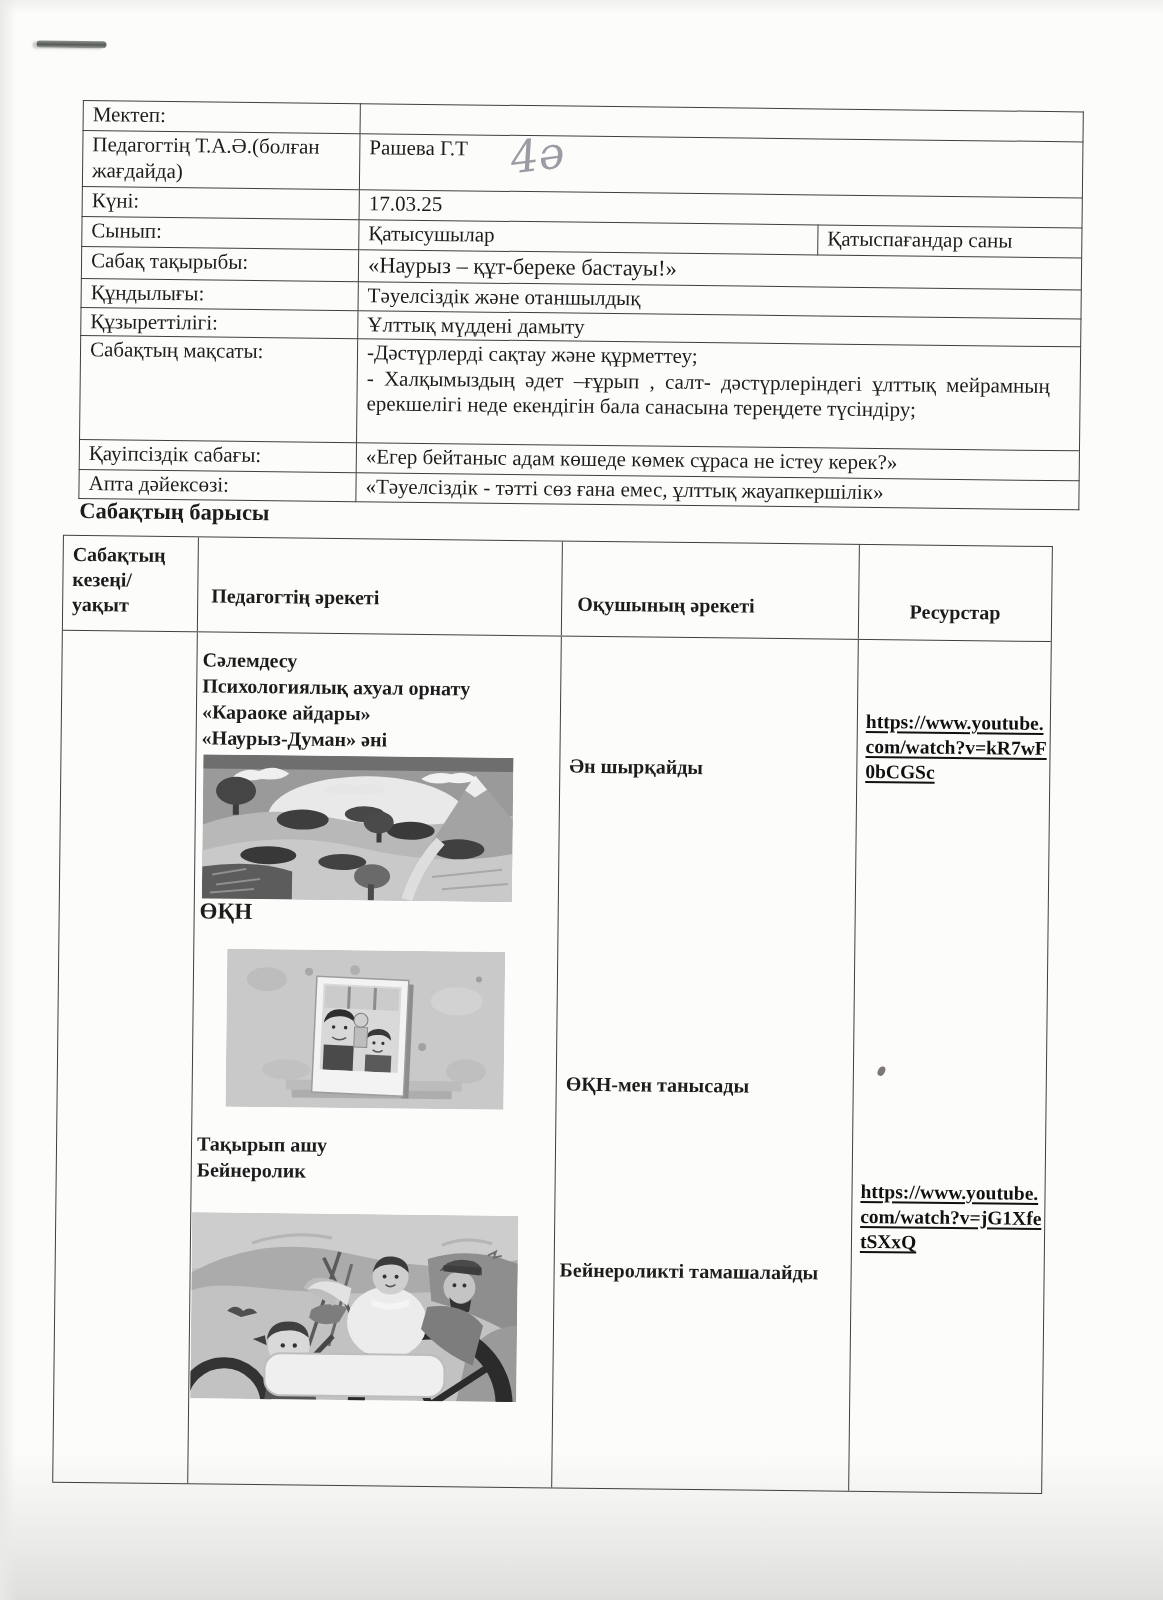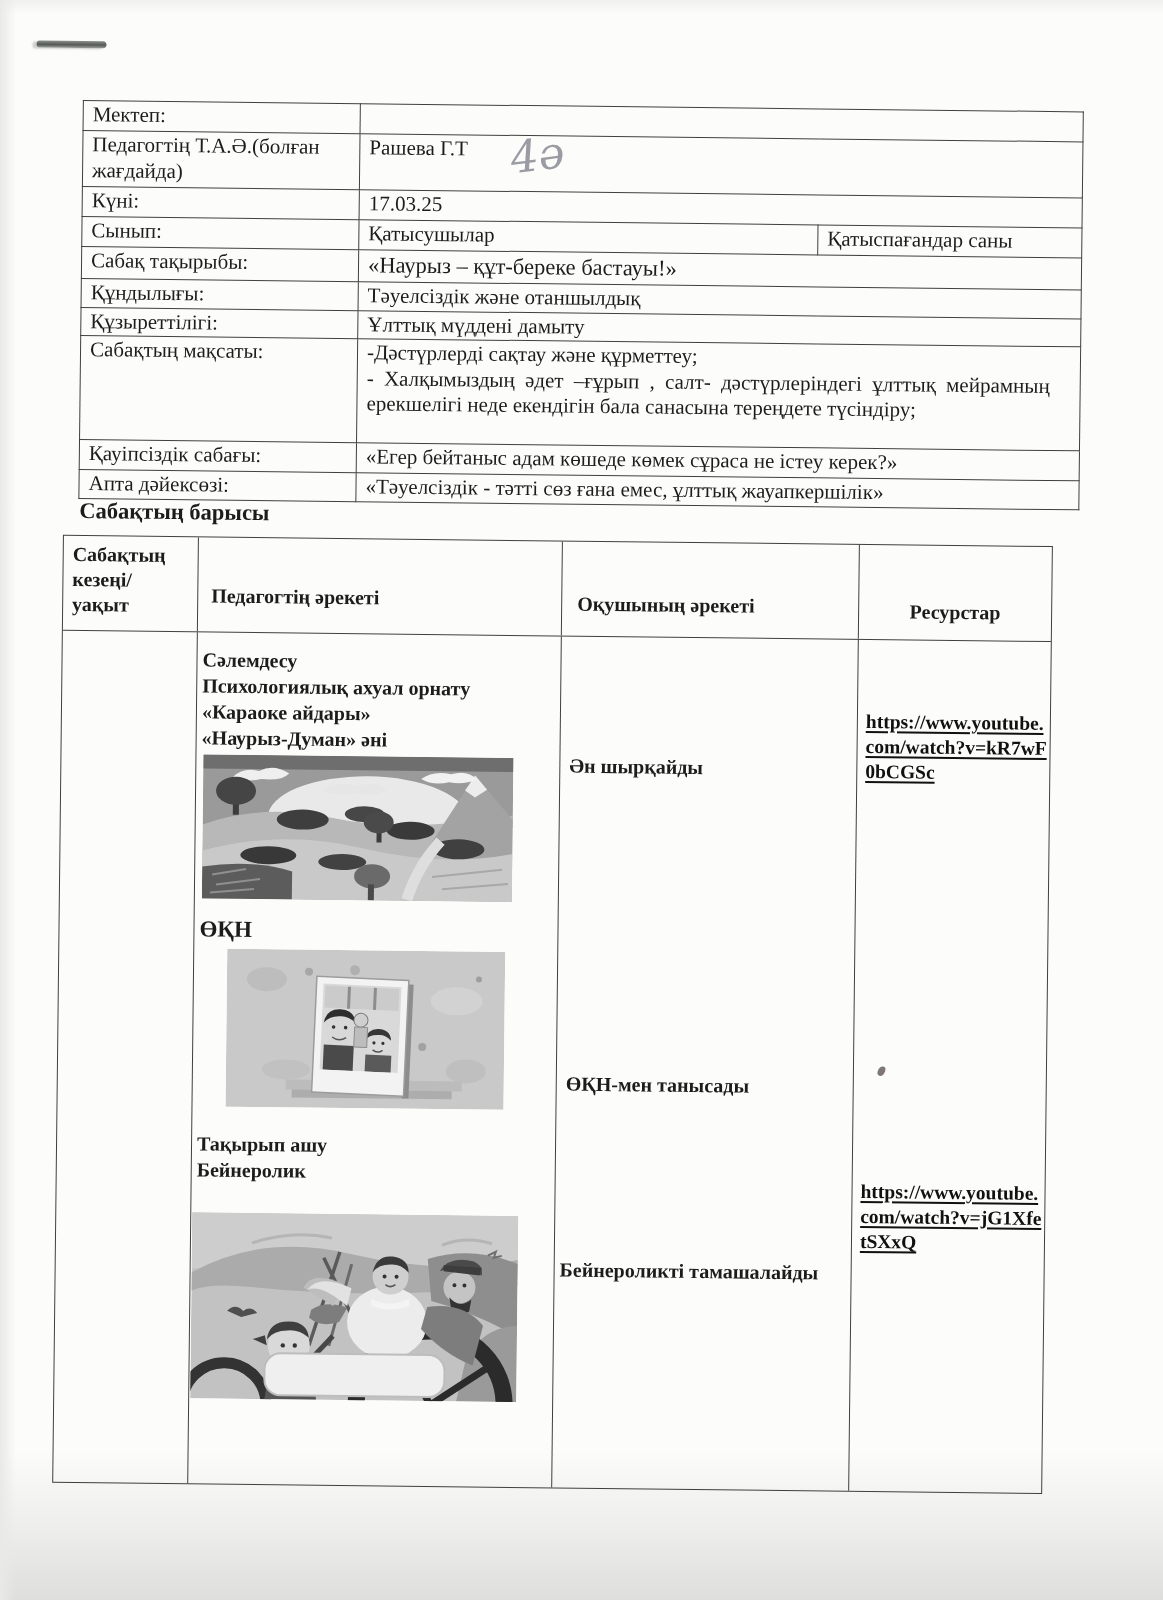--- a/index.html
+++ b/index.html
@@ -163,21 +163,21 @@
           <ellipse cx="66" cy="100" rx="28" ry="9" fill="#383838"></ellipse>
           <ellipse cx="140" cy="106" rx="24" ry="8" fill="#424242"></ellipse>
           <ellipse cx="170" cy="120" rx="18" ry="12" fill="#6a6a6a"></ellipse>
           <rect x="166" y="128" width="6" height="16" fill="#4a4a4a"></rect>
           <path d="M0 112 Q50 104 90 116 L90 144 L0 144 Z" fill="#5c5c5c"></path>
           <path d="M10 120 L44 114 M14 130 L58 124 M8 138 L52 134" stroke="#8f8f8f" stroke-width="2" fill="none"></path>
           <path d="M230 120 L300 112 M240 132 L306 126" stroke="#a8a8a8" stroke-width="2" fill="none"></path>
         </svg>
       </span>
 
-      <div class="blk okn-label" style="left:140px;top:282px;">ӨҚН</div>
+      <div class="blk okn-label" style="left:140px;top:264px;">ӨҚН</div>
 
       <span class="fig" style="left:168px;top:316px;">
         <svg width="278" height="158" viewBox="0 0 278 158">
           <rect width="278" height="158" fill="#c9c9c9"></rect>
           <ellipse cx="40" cy="30" rx="20" ry="12" fill="#bdbdbd"></ellipse>
           <ellipse cx="230" cy="50" rx="26" ry="14" fill="#d2d2d2"></ellipse>
           <ellipse cx="60" cy="120" rx="24" ry="10" fill="#c1c1c1"></ellipse>
           <ellipse cx="240" cy="120" rx="20" ry="12" fill="#bfbfbf"></ellipse>
           <circle cx="82" cy="22" r="4" fill="#a7a7a7"></circle>
           <circle cx="196" cy="96" r="4" fill="#a2a2a2"></circle>

